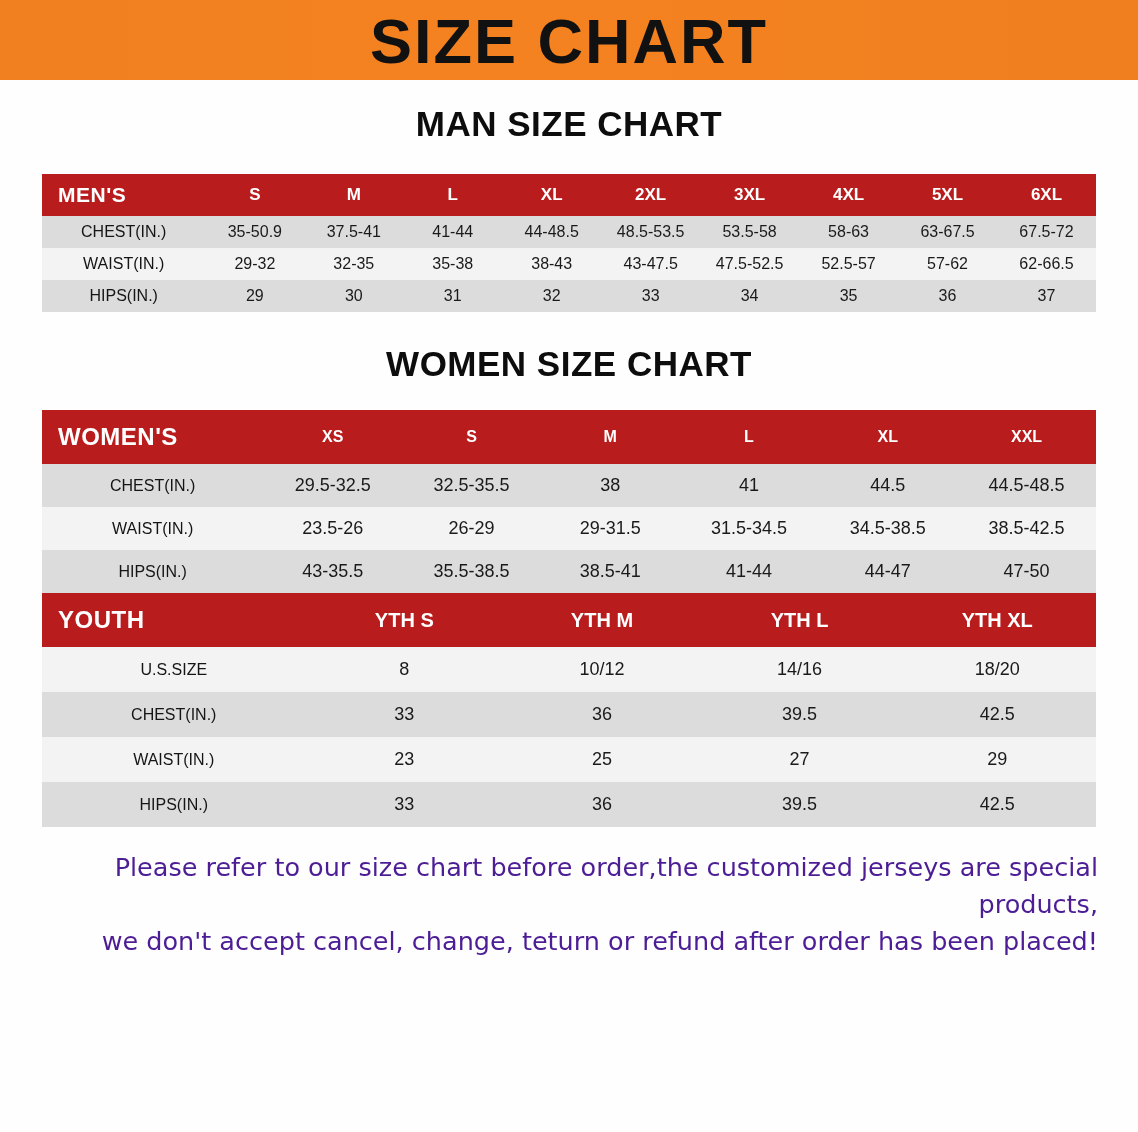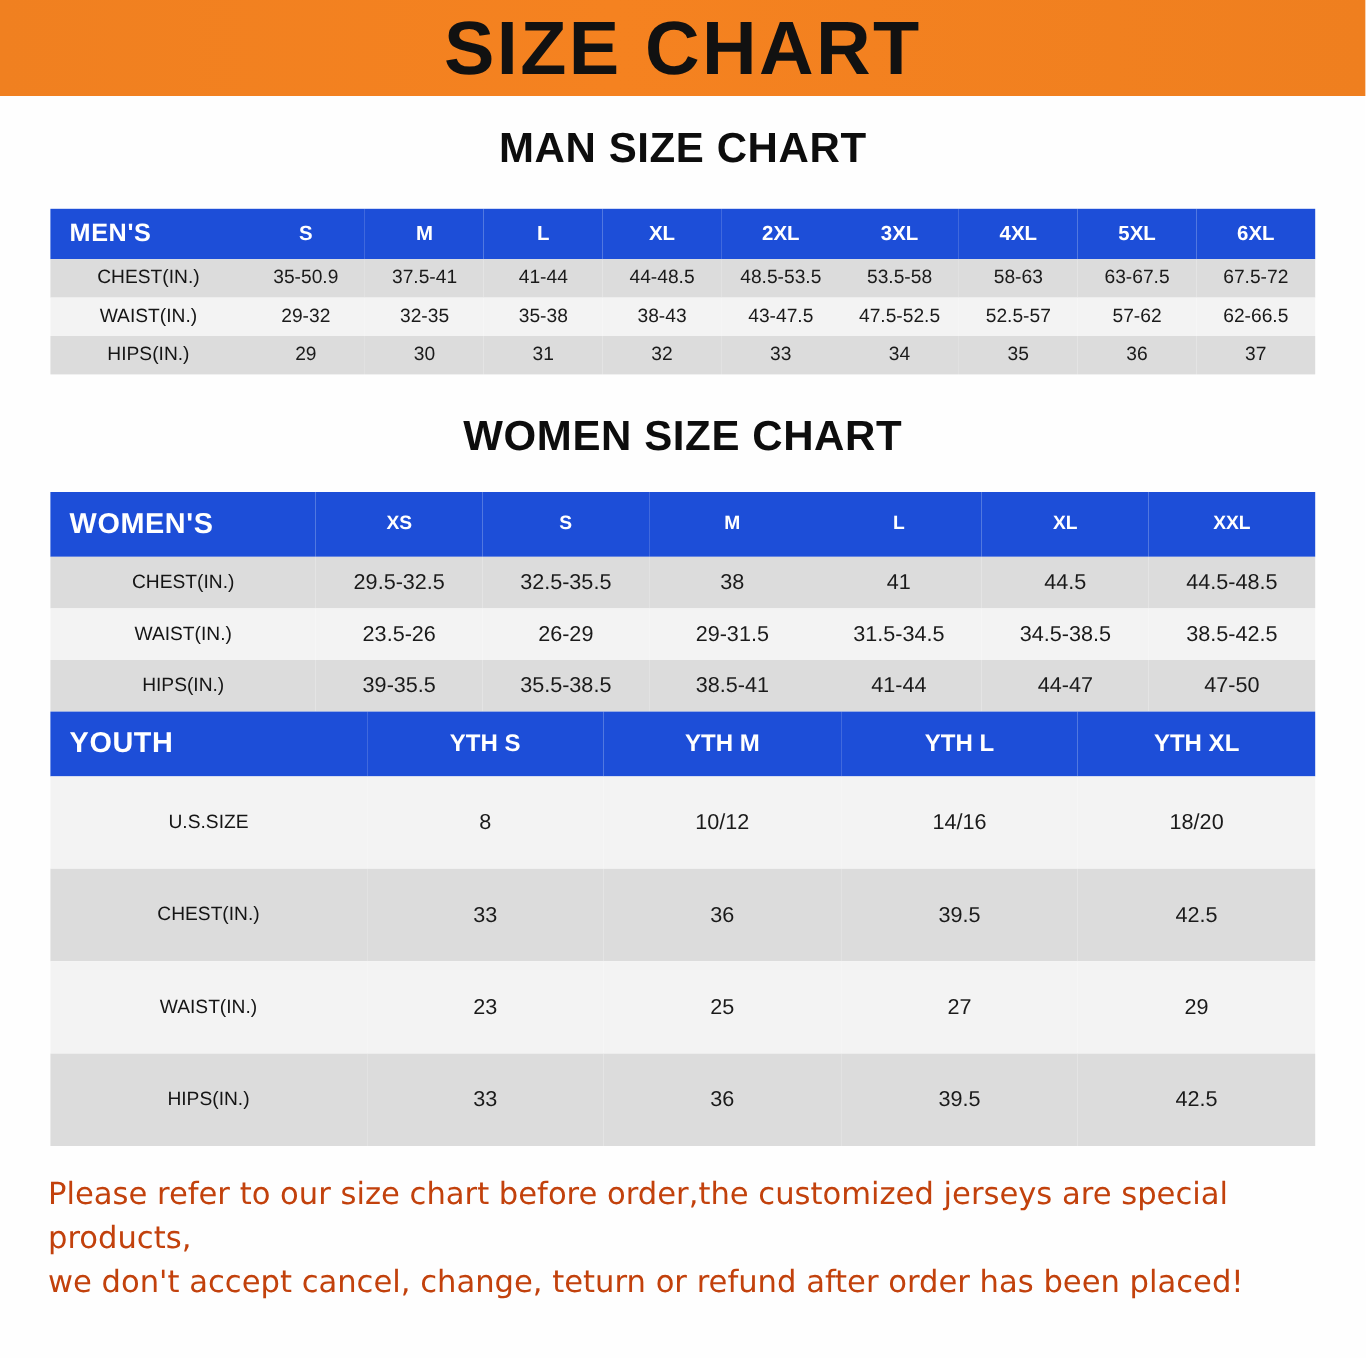--- a/index.html
+++ b/index.html
@@ -66,21 +66,21 @@
   
   .tbl-wrap {
     padding: 0 42px;
   }
   table.size-table {
     width: 100%;
     border-collapse: collapse;
     table-layout: fixed;
   }
   table.size-table thead th {
-    background: #1d4ed8;
+    background: #b91c1c;
     color: #ffffff;
     font-weight: bold;
     text-align: center;
     padding: 9px 2px;
     font-size: 17px;
   }
   table.size-table thead th.lead {
     text-align: left;
     padding-left: 16px;
     font-size: 21px;
@@ -108,42 +108,42 @@
   
   table.youth-table thead th {
     font-size: 20px;
     padding: 13px 2px;
   }
   table.youth-table thead th.lead {
     font-size: 24px;
   }
   table.youth-table tbody td {
     font-size: 18px;
-    padding: 28px 2px;
+    padding: 12px 2px;
   }
   
   table.women-table thead th {
     font-size: 16px;
     padding: 13px 2px;
   }
   table.women-table thead th.lead {
     font-size: 24px;
   }
   table.women-table tbody td {
     font-size: 18px;
     padding: 11px 2px;
   }
 
   
   .note {
     margin: 22px 40px 0 40px;
-    color: #c2410c;
+    color: #4c1d95;
     font-size: 25.5px;
     line-height: 1.45;
-    text-align: left;
+    text-align: right;
     font-family: "DejaVu Sans", sans-serif;
   }
   .note span { display: block; }
 </style>
 </head>
 <body>
 
 <div class="page">
 
   <div class="banner">
@@ -257,21 +257,21 @@
           <td class="lead">WAIST(IN.)</td>
           <td>23.5-26</td>
           <td>26-29</td>
           <td>29-31.5</td>
           <td>31.5-34.5</td>
           <td>34.5-38.5</td>
           <td>38.5-42.5</td>
         </tr>
         <tr class="band-dark">
           <td class="lead">HIPS(IN.)</td>
-          <td>39-35.5</td>
+          <td>43-35.5</td>
           <td>35.5-38.5</td>
           <td>38.5-41</td>
           <td>41-44</td>
           <td>44-47</td>
           <td>47-50</td>
         </tr>
       </tbody>
     </table>
   </div>
 

